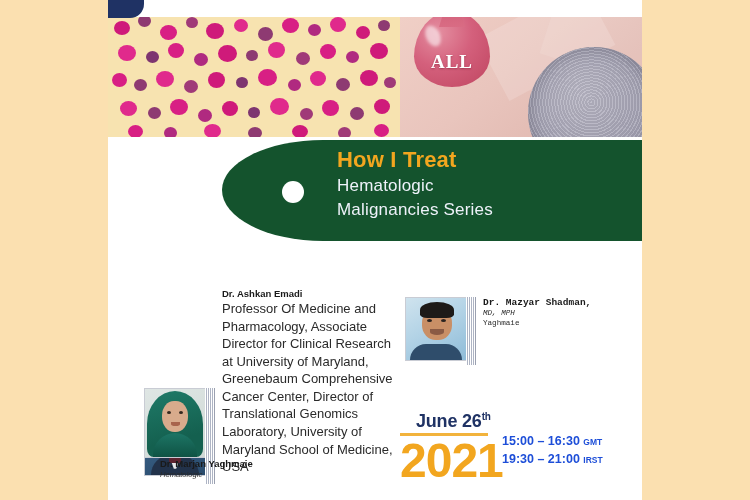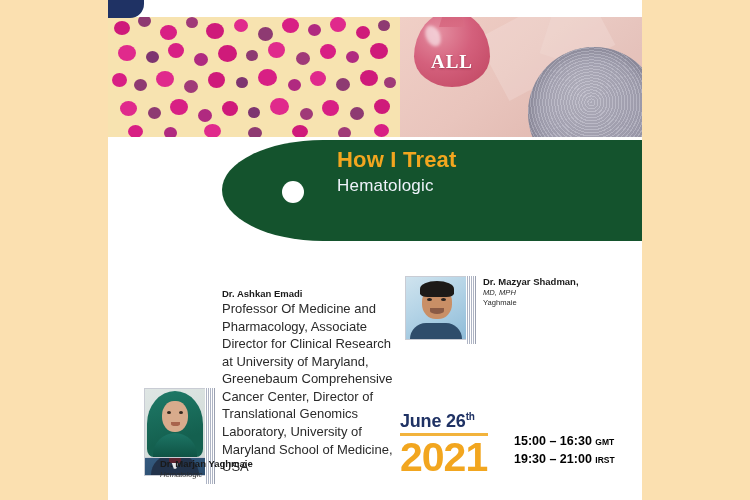--- a/index.html
+++ b/index.html
@@ -165,36 +165,36 @@
   }
 
   
   .face{position:absolute;}
 
   
   .datebox{position:absolute;left:292px;top:412px;width:240px;}
   .d-month{
     font-size:18px;font-weight:700;color:#1f3264;line-height:1;
     letter-spacing:-.2px;
+    margin-left:16px;
   }
   .d-month sup{font-size:10px;font-weight:700;}
   .d-rule{
     width:88px;height:3px;background:#f2b33c;margin:3px 0 1px 0;
   }
   .d-year{
-    font-size:41px;font-weight:700;color:#f2a61f;line-height:1;
+    font-size:48px;font-weight:700;color:#f2a61f;line-height:1;
     letter-spacing:-1px;
   }
   .times{
     position:absolute;left:102px;top:20px;
   }
   .t-line{
-    font-size:12.5px;font-weight:700;color:#000000;line-height:1.45;
+    font-size:12.5px;font-weight:700;color:#1d4ed8;line-height:1.45;
     white-space:nowrap;
-    margin-left:12px;
   }
   .t-line .tz{font-size:8.5px;font-weight:700;}
 </style>
 </head>
 <body>
 
 <div class="poster">
 
   <div class="sheet">
 
@@ -277,20 +277,21 @@
           <div class="lympho-tex"></div>
         </div>
       </div>
     </div>
 
     <div class="banner" style="left:114px;">
       <div class="banner-dot"></div>
       <div class="banner-text">
         <div class="banner-l1">How I Treat</div>
         <div class="banner-l2">Hematologic</div>
+        <div class="banner-l3">Malignancies Series</div>
       </div>
     </div>
 
 
     <div class="person" style="left:36px;top:288px;width:250px;align-items:flex-end;">
       <div class="photo-wrap">
         <div class="photo">
           <div class="face" style="left:0;top:0;width:60px;height:62px;background:linear-gradient(160deg,#44688c 0%,#33587c 60%,#294a6c 100%);"></div>
           <div class="face" style="left:16px;top:8px;width:28px;height:30px;border-radius:46% 46% 44% 44%;background:#c79a78;"></div>
           <div class="face" style="left:15px;top:4px;width:30px;height:13px;border-radius:50% 50% 18% 18%;background:#4a4340;"></div>
@@ -301,21 +302,21 @@
           <div class="face" style="left:24px;top:44px;width:12px;height:6px;background:#5d2430;border-radius:2px;"></div>
         </div>
         <div class="ridge tall" style="left:61px;top:0;"></div>
       </div>
       <div class="p-text" style="margin-left:16px;">
         <div class="p-name">Dr. Ashkan Emadi</div>
         <div class="p-aff">Professor Of Medicine and Pharmacology, Associate Director for Clinical Research at University of Maryland, Greenebaum Comprehensive Cancer Center, Director of Translational Genomics Laboratory, University of Maryland School of Medicine, USA</div>
       </div>
     </div>
 
-    <div class="person" style="left:297px;top:276px;width:228px;">
+    <div class="person" style="left:297px;top:297px;width:228px;font-family:Liberation Mono, monospace;">
       <div class="photo-wrap">
         <div class="photo">
           <div class="face" style="left:0;top:0;width:60px;height:62px;background:linear-gradient(150deg,#cfe3ee 0%,#b3d3e6 45%,#8fbcd8 100%);"></div>
           <div class="face" style="left:16px;top:10px;width:30px;height:32px;border-radius:46% 46% 46% 46%;background:#c98f66;"></div>
           <div class="face" style="left:14px;top:4px;width:34px;height:16px;border-radius:50% 50% 22% 22%;background:#1d1a18;"></div>
           <div class="face" style="left:21px;top:21px;width:5px;height:3px;border-radius:50%;background:#2a2320;"></div>
           <div class="face" style="left:35px;top:21px;width:5px;height:3px;border-radius:50%;background:#2a2320;"></div>
           <div class="face" style="left:24px;top:31px;width:14px;height:6px;border-radius:0 0 50% 50%;background:#8a5a44;"></div>
           <div class="face" style="left:4px;top:46px;width:52px;height:16px;background:#2f4d6b;border-radius:18px 18px 0 0;"></div>
         </div>

